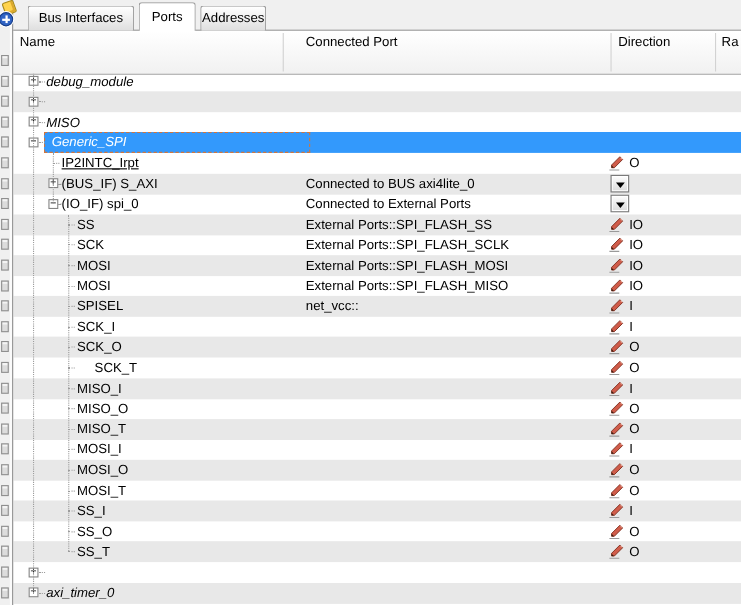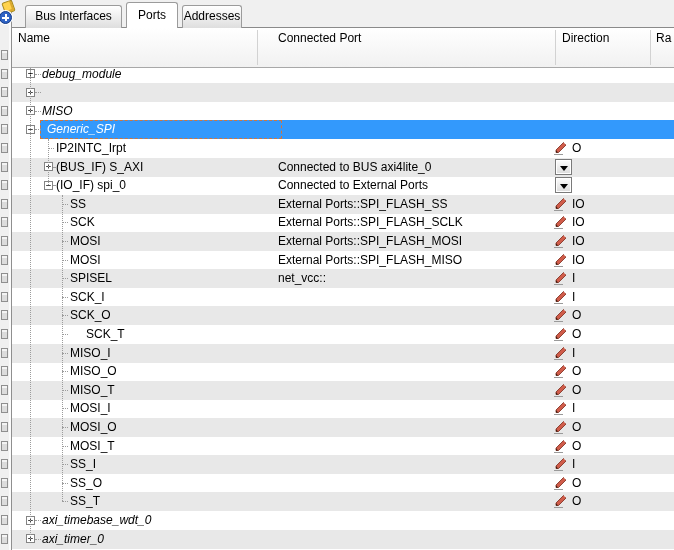--- a/index.html
+++ b/index.html
@@ -136,21 +136,21 @@
       </div>
       <div class="row" style="top: 70.4px;">
         <div class="selbar"></div>
         <div class="selfocus"></div>
         <div class="expander" style="left: 14px;">−</div>
         <div class="doth" style="left: 23px; width: 6px; top: 9px;"></div>
         <span class="rowtext ital selname" style="left: 35px;">Generic_SPI</span>
       </div>
       <div class="row" style="top: 89px;">
         <div class="doth" style="left: 36px; width: 6px; top: 9px;"></div>
-        <span class="rowtext" style="left: 44px;">IP2INTC_Irpt</span>
+        <span class="rowtext" style="left: 44px; text-decoration: underline;">IP2INTC_Irpt</span>
         <span class="pencil"><svg width="15" height="15" viewBox="0 0 15 15">
             <line x1="1" y1="13.5" x2="10" y2="13.5" stroke="#9a9a9a" stroke-width="1"></line>
             <polygon points="10.5,1.5 13,4 5.5,11.5 3,11.5 3,9" fill="#d05c4a" stroke="#7a2a1a" stroke-width="0.8"></polygon>
             <polygon points="3,11.5 3,9.3 5.1,11.5" fill="#3b1f12"></polygon>
             <line x1="11.2" y1="2.2" x2="12.4" y2="3.4" stroke="#f0b0a0" stroke-width="1"></line>
           </svg></span>
         <span class="dirtext">O</span>
       </div>
       <div class="row band" style="top: 107.6px;">
         <div class="expander" style="left: 32px;">+</div>
@@ -354,21 +354,20 @@
             <line x1="1" y1="13.5" x2="10" y2="13.5" stroke="#9a9a9a" stroke-width="1"></line>
             <polygon points="10.5,1.5 13,4 5.5,11.5 3,11.5 3,9" fill="#d05c4a" stroke="#7a2a1a" stroke-width="0.8"></polygon>
             <polygon points="3,11.5 3,9.3 5.1,11.5" fill="#3b1f12"></polygon>
             <line x1="11.2" y1="2.2" x2="12.4" y2="3.4" stroke="#f0b0a0" stroke-width="1"></line>
           </svg></span>
         <span class="dirtext">O</span>
       </div>
       <div class="row" style="top: 461px;">
         <div class="expander" style="left: 14px;">+</div>
         <div class="doth" style="left: 23px; width: 6px; top: 9px;"></div>
-        <span class="rowtext ital" style="left: 30px;">axi_timebase_wdt_0</span>
       </div>
       <div class="row band" style="top: 479.6px;">
         <div class="expander" style="left: 14px;">+</div>
         <div class="doth" style="left: 23px; width: 6px; top: 9px;"></div>
         <span class="rowtext ital" style="left: 30px;">axi_timer_0</span>
       </div>
       <div class="dotv" style="left: 18px; top: 0px; height: 488.6px;"></div>
       <div class="dotv" style="left: 36px; top: 89px; height: 46.2px;"></div>
       <div class="dotv" style="left: 50px; top: 144.8px; height: 306.6px;"></div>
     </div>

